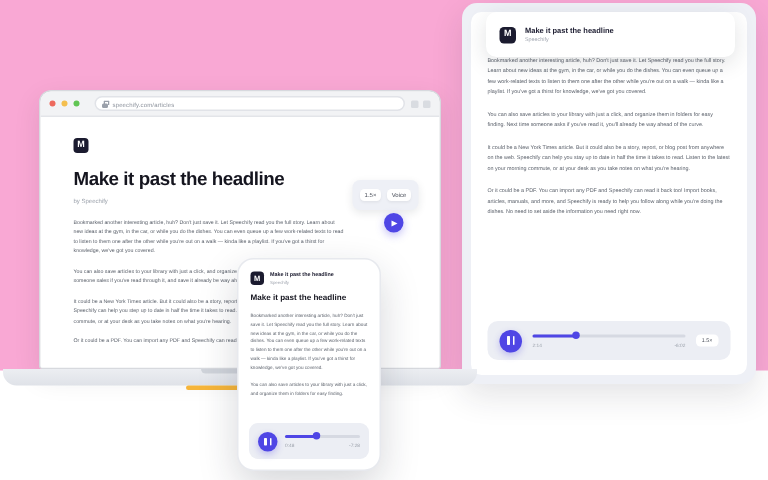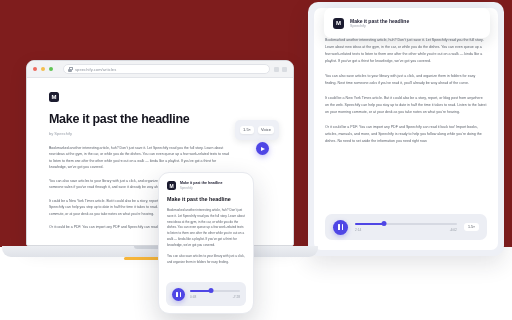--- a/index.html
+++ b/index.html
@@ -2,21 +2,21 @@
 <html><head>
 <meta charset="utf-8">
 <style>
   * { box-sizing: border-box; margin: 0; padding: 0; }
   html, body {
     width: 512px; height: 320px;
     background: #ffffff;
     font-family: "Liberation Sans", sans-serif;
     overflow: hidden;
   }
-  .stage { position: relative; width: 512px; height: 247px; background: #7f1d1d; }
+  .stage { position: relative; width: 512px; height: 247px; background: #f9a8d4; }
 
   
   .laptop { position: absolute; left: 26px; top: 60px; width: 268px; }
   .laptop-screen {
     width: 268px; height: 186px;
     background: #ffffff;
     border: 1px solid #d7d9de;
     border-radius: 8px 8px 2px 2px;
     box-shadow: 0 6px 18px rgba(30,35,50,.10);
     overflow: hidden;

